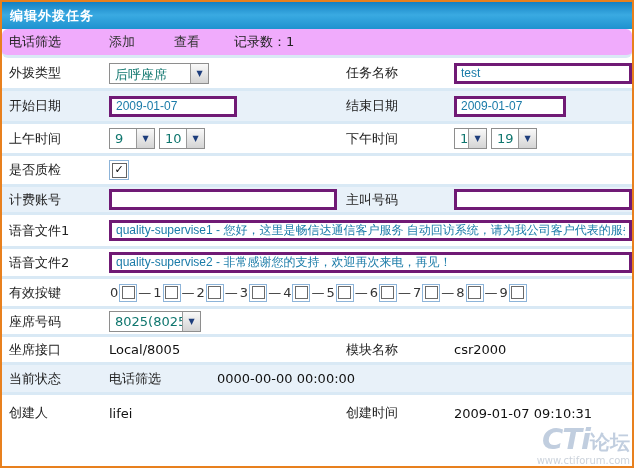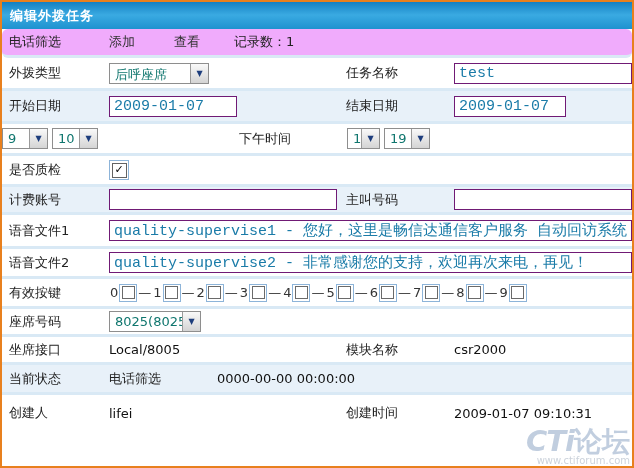--- a/index.html
+++ b/index.html
@@ -19,23 +19,23 @@
   .bg-lite{background:#f0abfc;border-radius:6px;}
   .bg-tint{background:#e8f1f9;justify-content:flex-end;}
   .h29{height:29px}.h33{height:33px}.h32{height:32px}.h28{height:28px}
   .h31{height:31px}.h34{height:34px}.h30{height:30px}.h36{height:36px}
   .lab{width:107px;padding-left:7px;flex-shrink:0;box-sizing:border-box;}
   .f1{width:237px;flex-shrink:0;display:flex;align-items:center;}
   .lab2{width:108px;flex-shrink:0;}
   .f2{flex:1;min-width:0;display:flex;align-items:center;}
   .wide{flex:1;min-width:0;display:flex;align-items:center;}
   .ti{
-    height:21px;border:1px solid #701a75;background:#fff;color:#1a7ba8;
-    font-size:15px;padding:1px 4px;box-sizing:border-box;
-    font-family:Liberation Mono, monospace;
+    height:21px;border:3px solid #701a75;background:#fff;color:#1a7ba8;
+    font-size:12px;padding:1px 4px;box-sizing:border-box;
+    font-family:Liberation Sans, sans-serif;
   }
   .ti.grow{flex:1;min-width:0;}
   .sel{height:21px;border:1px solid #8e8e8e;background:#fff;display:flex;
        align-items:stretch;box-sizing:border-box;cursor:default;}
   .sel .txt{flex:1;color:#0f766e;font-size:13px;padding:2px 4px 0 5px;
             white-space:nowrap;overflow:hidden;}
   .sel .btn{width:17px;background:linear-gradient(#f9f9f9,#d4d4d4);
             border-left:1px solid #9a9a9a;display:flex;align-items:center;
             justify-content:center;font-size:8px;color:#1d3d7c;}
   .cbwrap{width:20px;height:20px;border:1px solid #8db4d9;background:#fff;
@@ -49,21 +49,21 @@
         display:flex;align-items:center;justify-content:center;box-sizing:border-box;}
   .kcb{width:11px;height:11px;border:1px solid #6a6a6a;background:#fff;}
   .val{color:#111;}
   .link{color:#333;cursor:pointer;}
   .r1-add{width:65px;}
   .r1-view{width:60px;}
   .wm{position:absolute;right:2px;bottom:0;text-align:right;pointer-events:none;
       opacity:.85;z-index:5;}
   .wm-brand{font-size:29px;font-weight:bold;font-style:italic;color:#b7c6da;
             line-height:26px;letter-spacing:-1px;}
-  .wm-cn{font-size:28px;font-style:normal;letter-spacing:0;}
+  .wm-cn{font-size:20px;font-style:normal;letter-spacing:0;}
   .wm-url{font-size:10px;color:#c3cbd5;line-height:11px;}
 </style>
 </head>
 <body>
 
 <div class="container">
 
   <div class="titlebar">编辑外拨任务</div>
 
   <div class="row h29 bg-lite">
@@ -92,20 +92,21 @@
     <span class="f1">
       <input class="ti" style="width: 128px;" value="2009-01-07">
     </span>
     <span class="lab2">结束日期</span>
     <span class="f2">
       <input class="ti" style="width: 112px;" value="2009-01-07">
     </span>
   </div>
 
   <div class="row h32">
+    <span class="lab">上午时间</span>
     <span class="f1">
       <span class="sel" style="width:46px;margin-right:4px">
         <span class="txt">9</span>
         <span class="btn">▼</span>
       </span>
       <span class="sel" style="width:46px">
         <span class="txt">10</span>
         <span class="btn">▼</span>
       </span>
     </span>

